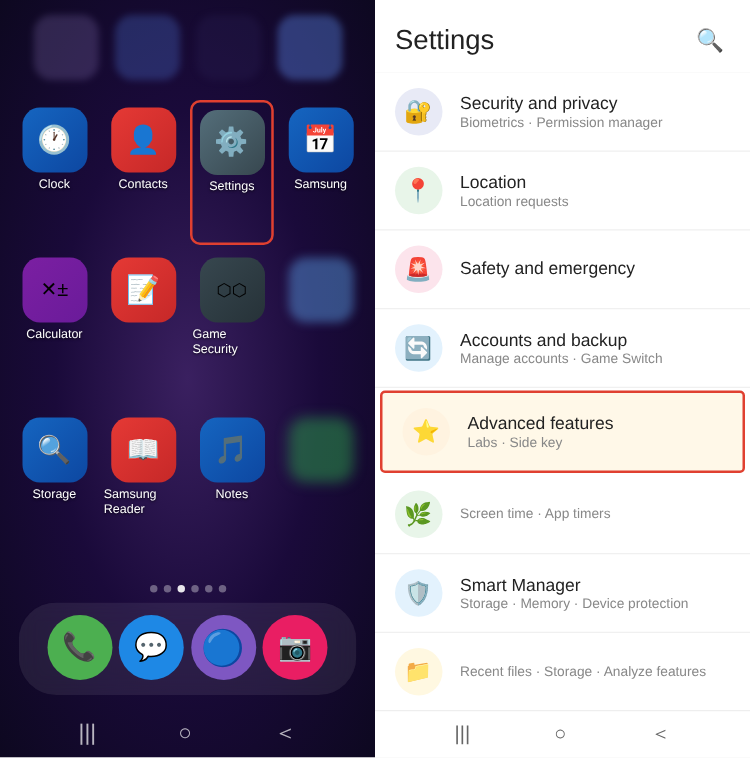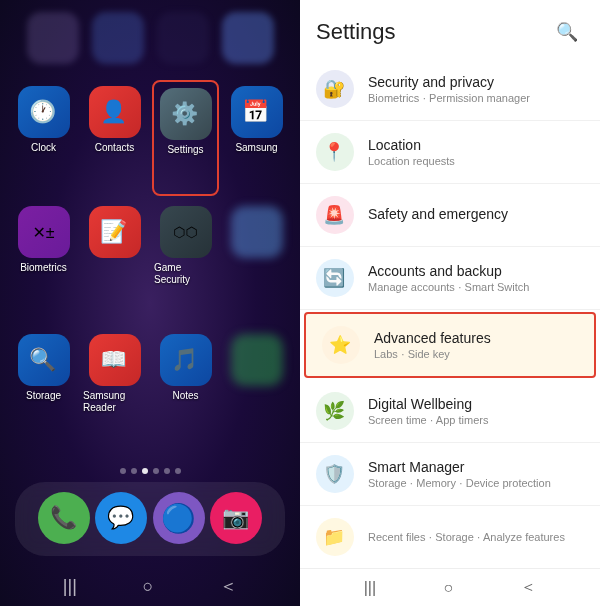--- a/index.html
+++ b/index.html
@@ -274,21 +274,21 @@
       <div class="app-icon icon-settings">⚙️</div>
       <span class="app-label">Settings</span>
     </div>
     <div class="app-item">
       <div class="app-icon icon-calendar">📅</div>
       <span class="app-label">Samsung</span>
     </div>
 
     <div class="app-item">
       <div class="app-icon icon-calculator" style="font-size:16px;">✕±</div>
-      <span class="app-label">Biometrics</span>
+      <span class="app-label">Calculator</span>
     </div>
     <div class="app-item">
       <div class="app-icon icon-samsung-notes">📝</div>
     </div>
     <div class="app-item">
       <div class="app-icon icon-game-launcher" style="font-size:14px;">⬡⬡</div>
       <span class="app-label">Game Security</span>
     </div>
     <div class="app-item">
       <div class="app-icon icon-blurred"></div>
@@ -364,36 +364,35 @@
       <div class="settings-icon-wrap si-safety">🚨</div>
       <div class="settings-item-text">
         <div class="settings-item-title">Safety and emergency</div>
       </div>
     </div>
 
     <div class="settings-item">
       <div class="settings-icon-wrap si-accounts">🔄</div>
       <div class="settings-item-text">
         <div class="settings-item-title">Accounts and backup</div>
-        <div class="settings-item-subtitle">Manage accounts · Smart Switch</div>
+        <div class="settings-item-subtitle">Manage accounts · Game Switch</div>
       </div>
     </div>
 
     <div class="settings-item highlighted">
       <div class="settings-icon-wrap si-advanced">⭐</div>
       <div class="settings-item-text">
         <div class="settings-item-title">Advanced features</div>
         <div class="settings-item-subtitle">Labs · Side key</div>
       </div>
     </div>
 
     <div class="settings-item">
       <div class="settings-icon-wrap si-digital">🌿</div>
       <div class="settings-item-text">
-        <div class="settings-item-title">Digital Wellbeing</div>
         <div class="settings-item-subtitle">Screen time · App timers</div>
       </div>
     </div>
 
     <div class="settings-item">
       <div class="settings-icon-wrap si-smart">🛡️</div>
       <div class="settings-item-text">
         <div class="settings-item-title">Smart Manager</div>
         <div class="settings-item-subtitle">Storage · Memory · Device protection</div>
       </div>

